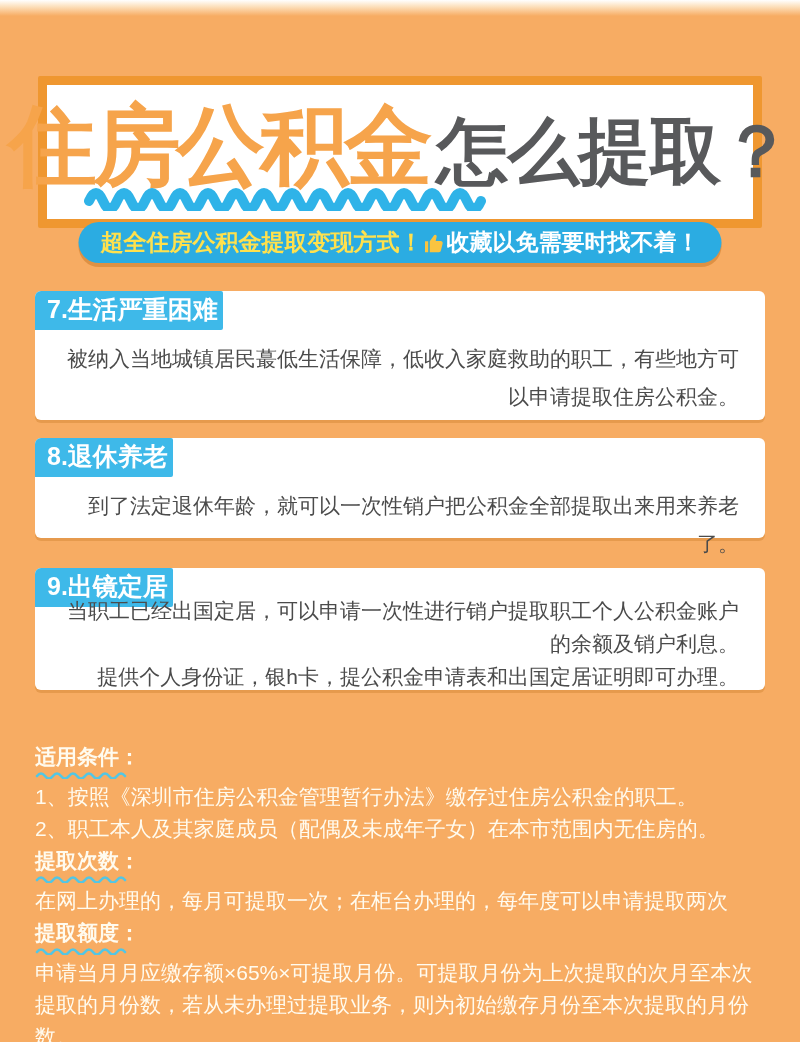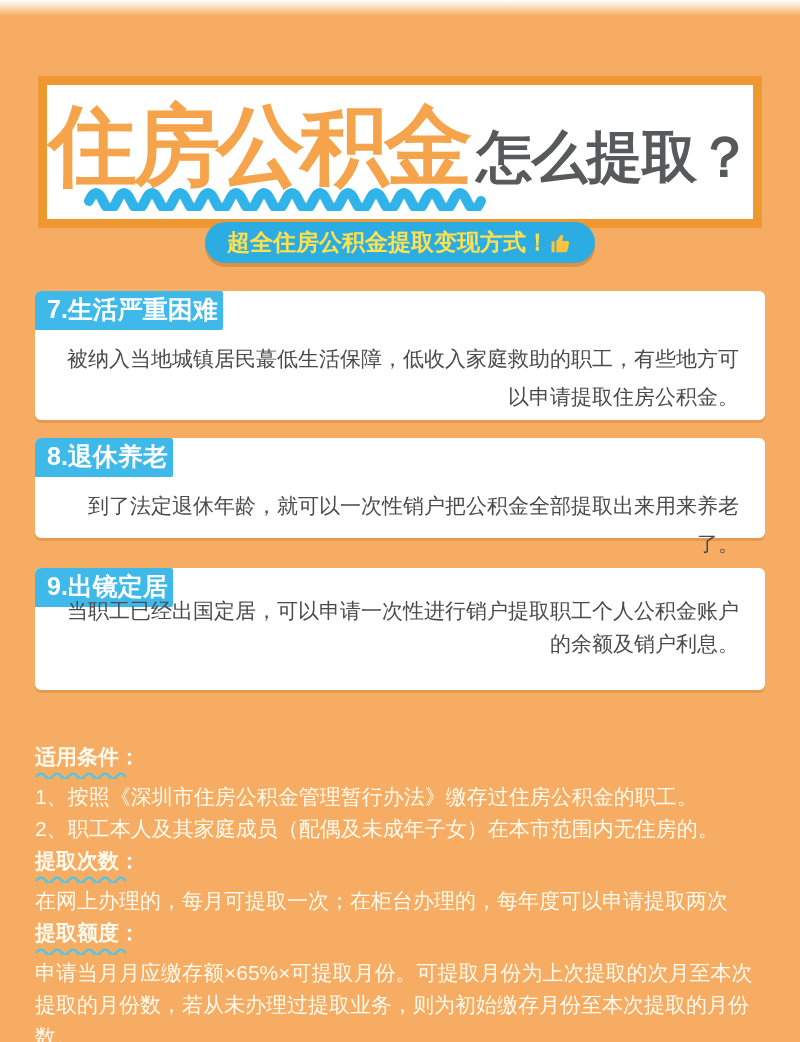--- a/index.html
+++ b/index.html
@@ -33,21 +33,21 @@
     white-space: nowrap;
   }
   .title-orange {
     font-size: 88px;
     font-weight: 800;
     letter-spacing: -4px;
     color: #f6a44b;
     line-height: 118px;
   }
   .title-dark {
-    font-size: 56px;
+    font-size: 72px;
     font-weight: 800;
     letter-spacing: -1px;
     color: #58595b;
     line-height: 118px;
     margin-left: 8px;
   }
   .title-wave {
     position: absolute;
     left: 34px; bottom: 8px;
     width: 410px; height: 30px;
@@ -140,40 +140,42 @@
     </svg>
   </div>
 
   <div class="banner">
     <span class="banner-part1">超全住房公积金提取变现方式！</span>
     <span class="thumb-icon">
       <svg width="24" height="24" viewBox="0 0 24 24" fill="#F9C440">
         <path d="M2.5 10.2h3.2v11H2.5zM7.3 21.2h9.1c1 0 1.8-.65 2-1.6l1.75-7.1c.3-1.3-.65-2.5-1.95-2.5h-5l.95-4.3c.2-1-.55-1.9-1.5-1.9-.5 0-1 .27-1.25.72L7.3 10.2z"></path>
       </svg>
     </span>
+    <span class="banner-part2">收藏以免需要时找不着！</span>
   </div>
 
   <div class="card card-1">
     <div class="tag">7.生活严重困难</div>
     <div class="card-body">
       <p>被纳入当地城镇居民蕞低生活保障，低收入家庭救助的职工，有些地方可以申请提取住房公积金。</p>
     </div>
   </div>
 
   <div class="card card-2">
     <div class="tag">8.退休养老</div>
     <div class="card-body">
       <p>到了法定退休年龄，就可以一次性销户把公积金全部提取出来用来养老了。</p>
     </div>
   </div>
 
   <div class="card card-3">
     <div class="tag">9.出镜定居</div>
     <div class="card-body">
       <p>当职工已经出国定居，可以申请一次性进行销户提取职工个人公积金账户的余额及销户利息。</p>
+      <p>提供个人身份证，银h卡，提公积金申请表和出国定居证明即可办理。</p>
     </div>
   </div>
 
   <div class="notes">
 
     <div class="note-group">
       <span class="note-heading">适用条件：</span>
       <svg class="note-wave" width="94" height="9" viewBox="0 0 94 9">
         <path d="M2 6 Q 6 1, 10 6 T 18 6 T 26 6 T 34 6 T 42 6 T 50 6 T 58 6 T 66 6 T 74 6 T 82 6 T 90 6" fill="none" stroke="#53C6E4" stroke-width="2.6" stroke-linecap="round"></path>
       </svg>

